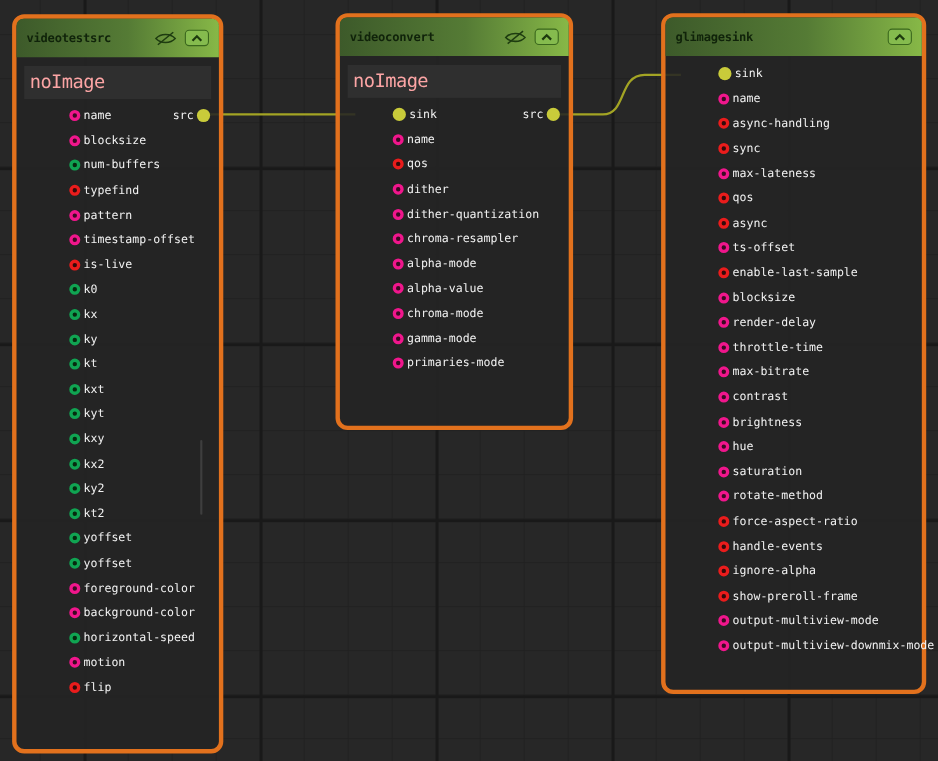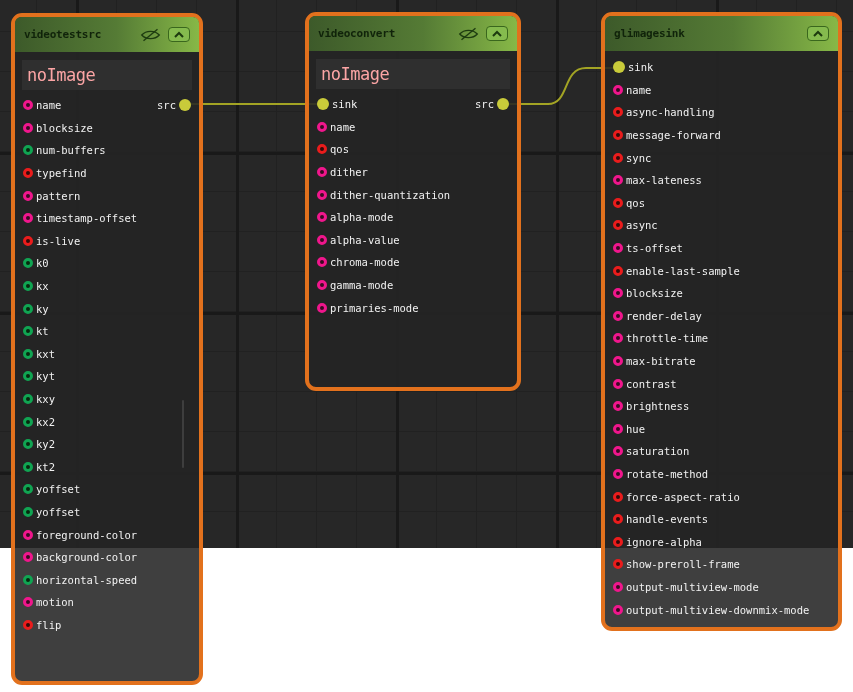--- a/index.html
+++ b/index.html
@@ -1,17 +1,17 @@
 <!DOCTYPE html>
 <html><head>
 <meta charset="utf-8">
 <style>
   html,body{margin:0;padding:0;width:853px;height:692px;overflow:hidden;
     font-family:"DejaVu Sans Mono","Liberation Mono",monospace;}
-  .canvas{position:relative;width:853px;height:548px;
+  .canvas{position:relative;width:853px;height:692px;
     background-color:#272727;
     background-image:
       linear-gradient(to bottom,#191919 3px,transparent 3px),
       linear-gradient(to right,#191919 3px,transparent 3px),
       linear-gradient(to bottom,#212121 1px,transparent 1px),
       linear-gradient(to right,#212121 1px,transparent 1px);
     background-size:160px 160px,160px 160px,40px 40px,40px 40px;
     background-position:76px 152px,76px 152px,36px 31px,36px 31px;}
   #wire-layer{position:absolute;left:0;top:0;width:853px;height:692px;z-index:1;}
   #wire-layer path{fill:none;stroke-width:2px;}
@@ -22,21 +22,21 @@
     border-radius:6px 6px 0 0;
     background:linear-gradient(90deg,#3d5a2a 0%,#557b35 55%,#87b847 100%);}
   .node-title{font-size:11px;font-weight:600;color:#10230a;letter-spacing:-0.2px;}
   .hdr-icons{margin-left:auto;display:flex;align-items:center;gap:7px;}
   .collapse-btn{width:22px;height:15px;border-radius:4px;background:#85bb4e;
     border:1.5px solid #3a671d;display:flex;align-items:center;justify-content:center;
     box-sizing:border-box;cursor:pointer;}
   .preview{margin:8px 7px 3px 7px;height:30px;line-height:30px;background:#2f2f2f;
     color:#fca5a5;font-size:17px;padding-left:5px;letter-spacing:-0.5px;
     white-space:nowrap;overflow:hidden;}
-  .rows{padding-top:1px;}
+  .rows{padding-top:1px;margin-left:40px;}
   .rows.padded-top{padding-top:5px;}
   .row{display:flex;align-items:center;height:22.6px;padding:0 8px;box-sizing:border-box;}
   .row.spread{justify-content:space-between;}
   .cell{display:flex;align-items:center;gap:3px;}
   .plabel{font-size:10.5px;color:#f2f2f2;letter-spacing:0;white-space:nowrap;}
   .ring{width:10px;height:10px;border-radius:50%;box-sizing:border-box;
     border:3px solid #fff;flex:0 0 auto;}
   .paddot{width:12px;height:12px;border-radius:50%;background:#c9cb3a;flex:0 0 auto;}
   .scroll-thumb{position:absolute;right:15px;top:383px;width:2px;height:68px;
     background:#3e3e3e;border-radius:1px;}
@@ -266,20 +266,26 @@
         </div>
         <div class="row">
           <span class="cell">
             <span class="ring" style="border-color: rgb(240, 22, 140); background: rgb(58, 10, 34);"></span>
             <span class="plabel">dither-quantization</span>
           </span>
         </div>
         <div class="row">
           <span class="cell">
             <span class="ring" style="border-color: rgb(240, 22, 140); background: rgb(58, 10, 34);"></span>
+            <span class="plabel">chroma-resampler</span>
+          </span>
+        </div>
+        <div class="row">
+          <span class="cell">
+            <span class="ring" style="border-color: rgb(240, 22, 140); background: rgb(58, 10, 34);"></span>
             <span class="plabel">alpha-mode</span>
           </span>
         </div>
         <div class="row">
           <span class="cell">
             <span class="ring" style="border-color: rgb(240, 22, 140); background: rgb(58, 10, 34);"></span>
             <span class="plabel">alpha-value</span>
           </span>
         </div>
         <div class="row">
@@ -332,26 +338,20 @@
         </div>
         <div class="row">
           <span class="cell">
             <span class="ring" style="border-color: rgb(234, 28, 28); background: rgb(51, 10, 10);"></span>
             <span class="plabel">async-handling</span>
           </span>
         </div>
         <div class="row">
           <span class="cell">
             <span class="ring" style="border-color: rgb(234, 28, 28); background: rgb(51, 10, 10);"></span>
-            <span class="plabel">message-forward</span>
-          </span>
-        </div>
-        <div class="row">
-          <span class="cell">
-            <span class="ring" style="border-color: rgb(234, 28, 28); background: rgb(51, 10, 10);"></span>
             <span class="plabel">sync</span>
           </span>
         </div>
         <div class="row">
           <span class="cell">
             <span class="ring" style="border-color: rgb(240, 22, 140); background: rgb(58, 10, 34);"></span>
             <span class="plabel">max-lateness</span>
           </span>
         </div>
         <div class="row">

